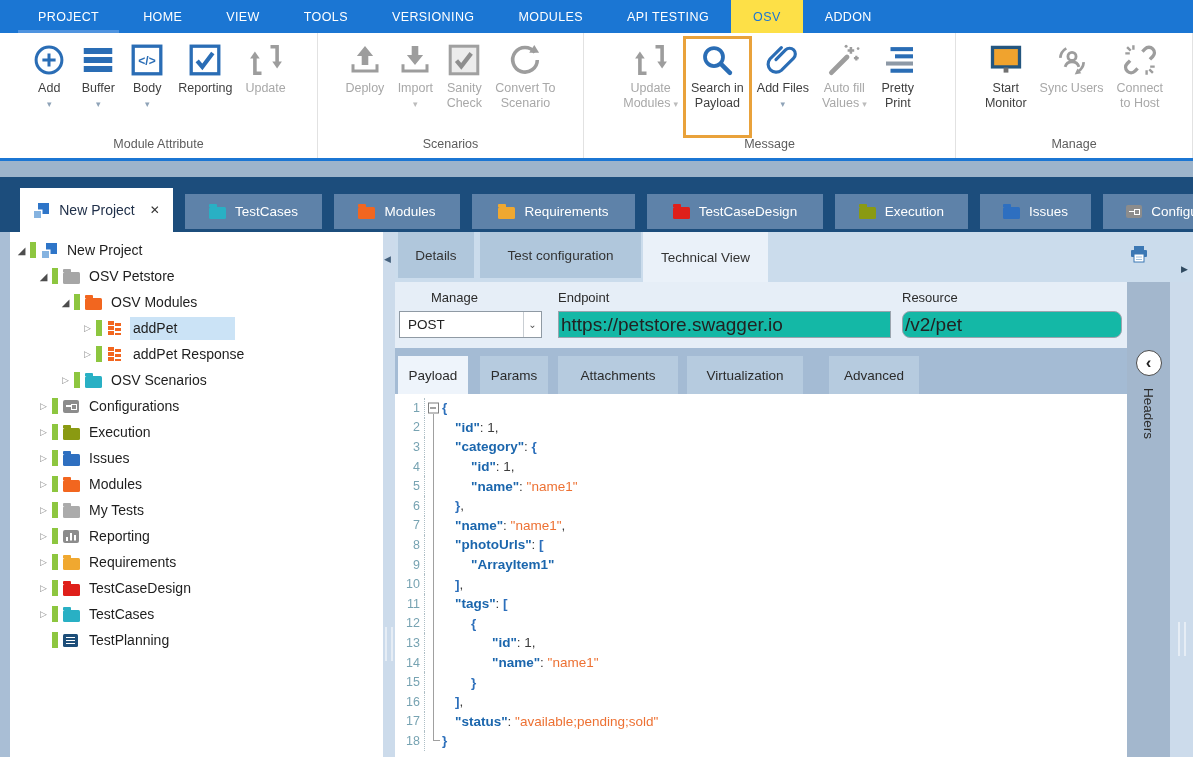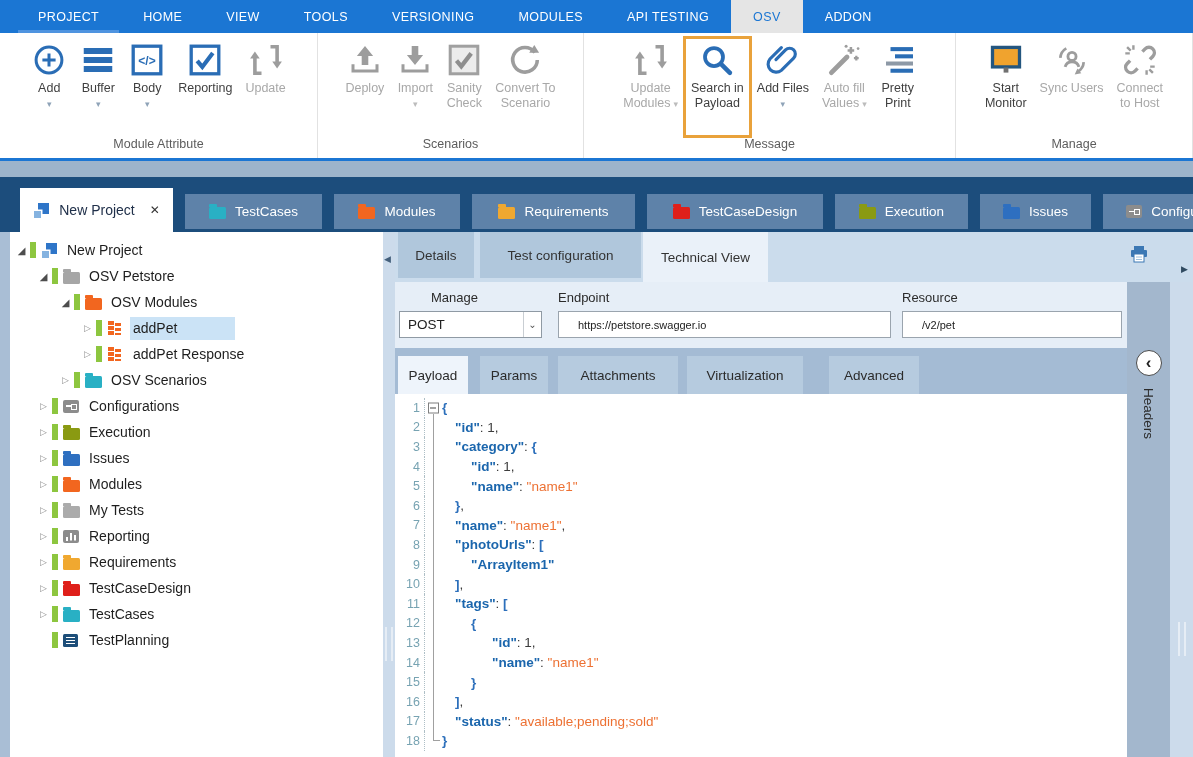--- a/index.html
+++ b/index.html
@@ -4,21 +4,21 @@
 <style>
   html,body{margin:0;padding:0;}
   body{width:1193px;height:757px;position:relative;overflow:hidden;background:#fff;
        font-family:"Liberation Sans","DejaVu Sans",sans-serif;-webkit-font-smoothing:antialiased;}
   .app{position:absolute;inset:0;}
 
   
   .menubar{position:absolute;left:0;top:0;width:100%;height:33px;background:var(--accent);
            display:flex;align-items:stretch;padding-left:16px;box-sizing:border-box;}
   .menu-item{color:#fff;font-size:12.5px;letter-spacing:.4px;padding:0 22px;display:flex;align-items:center;cursor:default;position:relative;}
-  .menu-item.active{background:#e5e5e5;color:var(--accent);}
+  .menu-item.active{background:#fde047;color:var(--accent);}
   .menu-item.project::after{content:"";position:absolute;left:2px;right:2px;bottom:0;height:3px;background:#4f94e0;}
 
   
   .ribbon{position:absolute;top:33px;left:0;width:100%;height:125px;background:#fff;
           border-bottom:3px solid var(--accent);display:flex;box-sizing:content-box;}
   .rgroup{position:relative;height:100%;border-right:1px solid #e2e2e2;display:flex;flex-direction:column;box-sizing:border-box;flex:none;}
   .rgroup-buttons{flex:1;display:flex;justify-content:center;align-items:flex-start;padding-top:5px;gap:1px;}
   .rbtn{display:flex;flex-direction:column;align-items:center;padding:1px 6px;min-height:96px;position:relative;flex:none;}
   .rbtn.hl{outline:3px solid var(--hl-orange);outline-offset:-1px;}
   .ric{height:42px;display:flex;align-items:center;justify-content:center;}
@@ -66,22 +66,22 @@
   .printer{position:absolute;right:44px;top:13px;}
   .strip-arrow{position:absolute;right:5px;top:32px;font-size:9px;color:#2f4а60;color:#2f4a60;}
 
   .method-strip{position:absolute;top:50px;left:0;width:732px;height:66px;background:#e6eef7;}
   .flabel{position:absolute;top:8px;font-size:13px;color:#2b2b2b;}
   .fselect{position:absolute;left:4px;top:29px;width:143px;height:27px;background:#fff;border:1px solid #8f9aa4;
            box-sizing:border-box;display:flex;align-items:center;font-size:13.5px;color:#222;}
   .fselect .sval{flex:1;padding-left:8px;}
   .selarrow{width:17px;height:100%;border-left:1px solid #c9ced3;display:flex;align-items:center;justify-content:center;
             font-size:10px;color:#555;}
-  .finput{position:absolute;top:29px;height:27px;border:1px solid #9aa4ae;box-sizing:border-box;background:#ffffff;
-          font-size:11px;color:#222;padding:0 19px;font-family:"Liberation Sans","DejaVu Sans",sans-serif;}
+  .finput{position:absolute;top:29px;height:27px;border:1px solid #9aa4ae;box-sizing:border-box;background:#14b8a6;
+          font-size:19px;color:#222;padding:0 2px;font-family:"Liberation Sans","DejaVu Sans",sans-serif;}
 
   .payload-strip{position:absolute;top:116px;left:0;width:732px;height:46px;background:#a4bbd4;}
   .ptab{position:absolute;top:8px;height:38px;background:#b6cbdf;color:#2b2b2b;font-size:13.5px;
         display:flex;align-items:center;justify-content:center;}
   .ptab.active{background:#eef4fb;}
 
   
   .editor{position:absolute;top:162px;left:0;width:732px;bottom:0;background:#fff;padding-top:4px;box-sizing:border-box;overflow:hidden;}
   .eline{display:flex;height:19.6px;align-items:center;}
   .lnum{width:25px;flex:none;text-align:right;color:#77a3b2;font-size:12.5px;padding-right:4px;
@@ -572,21 +572,21 @@
 
       <div class="method-strip">
         <span class="flabel" style="left:36px">Manage</span>
         <span class="flabel" style="left:163px">Endpoint</span>
         <span class="flabel" style="left:507px">Resource</span>
         <div class="fselect">
           <span class="sval">POST</span>
           <span class="selarrow">⌄</span>
         </div>
         <input class="finput" style="left: 163px; width: 333px;" value="https://petstore.swagger.io">
-        <input class="finput" style="left: 507px; width: 220px;" value="/v2/pet">
+        <input class="finput" style="left: 507px; width: 220px; border-radius: 8px;" value="/v2/pet">
       </div>
 
       <div class="payload-strip" id="payloadstrip">
           <div class="ptab active" style="left: 3px; width: 70px;">Payload</div>
           <div class="ptab" style="left: 85px; width: 68px;">Params</div>
           <div class="ptab" style="left: 163px; width: 120px;">Attachments</div>
           <div class="ptab" style="left: 292px; width: 116px;">Virtualization</div>
           <div class="ptab" style="left: 434px; width: 90px;">Advanced</div>
         </div>
       <div class="editor" id="editor">

